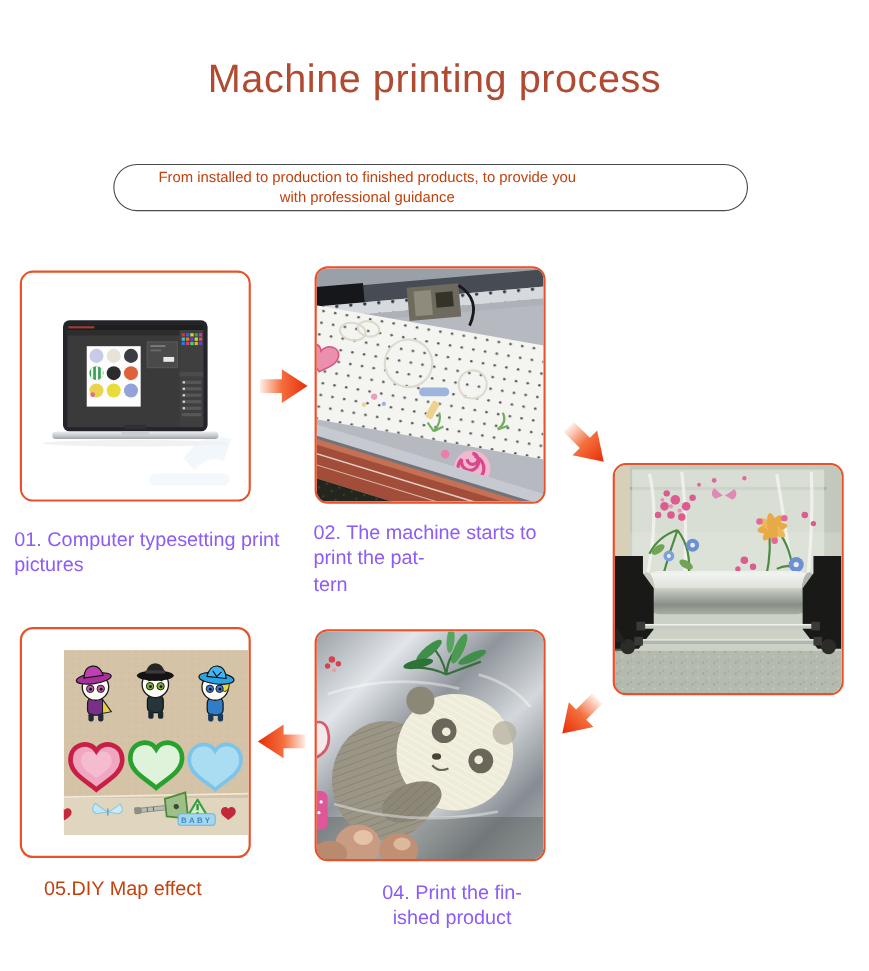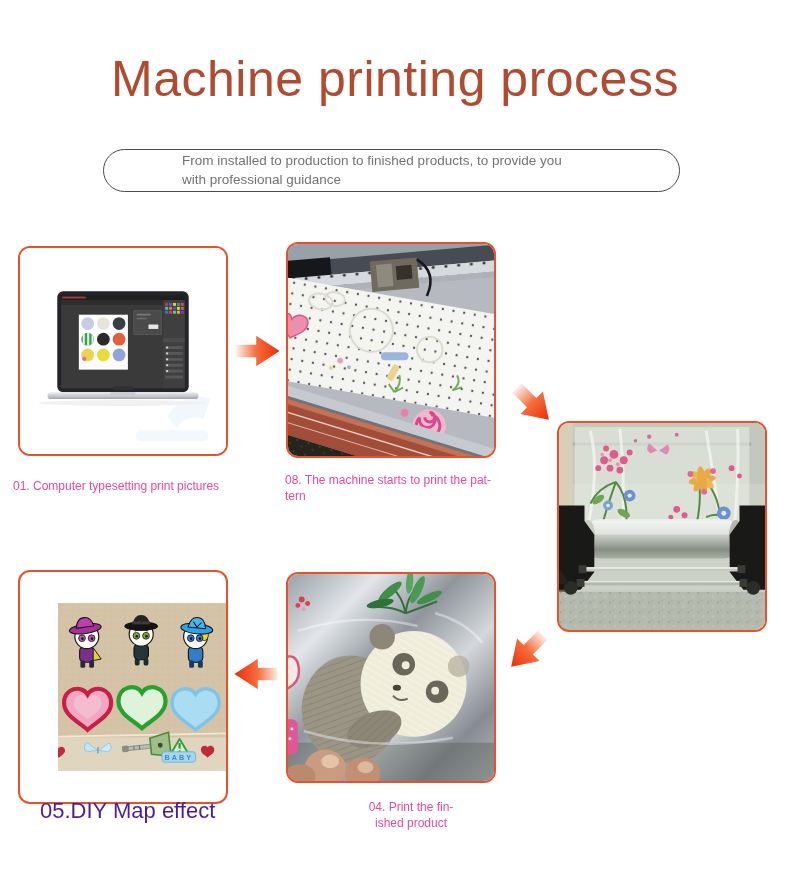--- a/index.html
+++ b/index.html
@@ -2,47 +2,47 @@
 <html><head>
 <meta charset="utf-8">
 <style>
   html,body{margin:0;padding:0;background:#fff;}
   #canvas{
     position:relative;width:790px;height:883px;background:#ffffff;overflow:hidden;
     font-family:"Liberation Sans",sans-serif;
   }
   .page-title{
     position:absolute;left:0;top:52px;width:790px;text-align:center;
-    font-size:50px;font-weight:400;color:#b04a31;letter-spacing:.5px;line-height:1.1;
+    font-size:36px;font-weight:400;color:#b04a31;letter-spacing:.5px;line-height:1.1;
   }
   .bubble{
     position:absolute;left:103px;top:149px;width:577px;height:43px;box-sizing:border-box;
     border:1px solid #4a4a4a;border-radius:22px;display:flex;align-items:center;
   }
   .bubble-text{
-    padding-left:78px;font-size:13.5px;color:#737373;line-height:1.35;white-space:pre-line;
+    padding-left:40px;font-size:13.5px;color:#c2410c;line-height:1.35;white-space:pre-line;text-align:center;
   }
   .photo{
     position:absolute;border:2px solid #e8522a;border-radius:12px;overflow:hidden;
     background:#fff;box-sizing:border-box;
   }
   .photo svg{display:block;width:100%;height:100%;}
   #photo-1{left:18px;top:246px;width:210px;height:210px;}
   #photo-2{left:286px;top:242px;width:210px;height:216px;}
   #photo-3{left:557px;top:421px;width:210px;height:211px;}
   #photo-4{left:286px;top:572px;width:210px;height:211px;}
-  #photo-5{left:18px;top:570px;width:210px;height:234px;padding-left:38px;}
+  #photo-5{left:18px;top:570px;width:210px;height:210px;padding-left:38px;}
   .caption{
-    position:absolute;font-size:12px;color:#ec4899;line-height:1.3;white-space:pre-line;
+    position:absolute;font-size:18px;color:#8b5cf6;line-height:1.3;white-space:pre-line;
   }
   #caption-1{left:13px;top:479px;width:300px;}
   #caption-2{left:285px;top:473px;width:225px;}
   #caption-3{left:588px;top:650px;width:170px;}
   #caption-4{left:331px;top:800px;width:160px;text-align:center;}
-  #caption-5{left:40px;top:797px;width:260px;font-size:22px;color:#4c1d95;}
+  #caption-5{left:40px;top:797px;width:260px;font-size:18px;color:#c2410c;}
   .arrow{position:absolute;}
   #arrow-1{left:231px;top:324px;width:54px;height:54px;}
   #arrow-2{left:505px;top:376px;width:56px;height:56px;}
   #arrow-3{left:499px;top:623px;width:56px;height:56px;}
   #arrow-4{left:229px;top:647px;width:54px;height:54px;}
 </style>
 </head>
 <body>
 
 <div id="canvas">
@@ -498,19 +498,19 @@
         <linearGradient id="ag4" x1="6" y1="30" x2="54" y2="30" gradientUnits="userSpaceOnUse">
       <stop offset="0" stop-color="#ffeee8"></stop>
           <stop offset=".45" stop-color="#f4703f"></stop>
           <stop offset="1" stop-color="#ea2c07"></stop>
     </linearGradient>
       </defs>
     <path d="M6 23 H28 V13 L54 30 L28 47 V37 H6 Z" fill="url(#ag4)" transform="rotate(180 30 30)"></path>
   </svg>
 
   <div class="caption" id="caption-1">01. Computer typesetting print pictures</div>
-  <div class="caption" id="caption-2">08. The machine starts to print the pat-
+  <div class="caption" id="caption-2">02. The machine starts to print the pat-
 tern</div>
   <div class="caption" id="caption-4">04. Print the fin-
 ished product</div>
   <div class="caption" id="caption-5">05.DIY Map effect</div>
 
 </div>
 
 </body></html>

